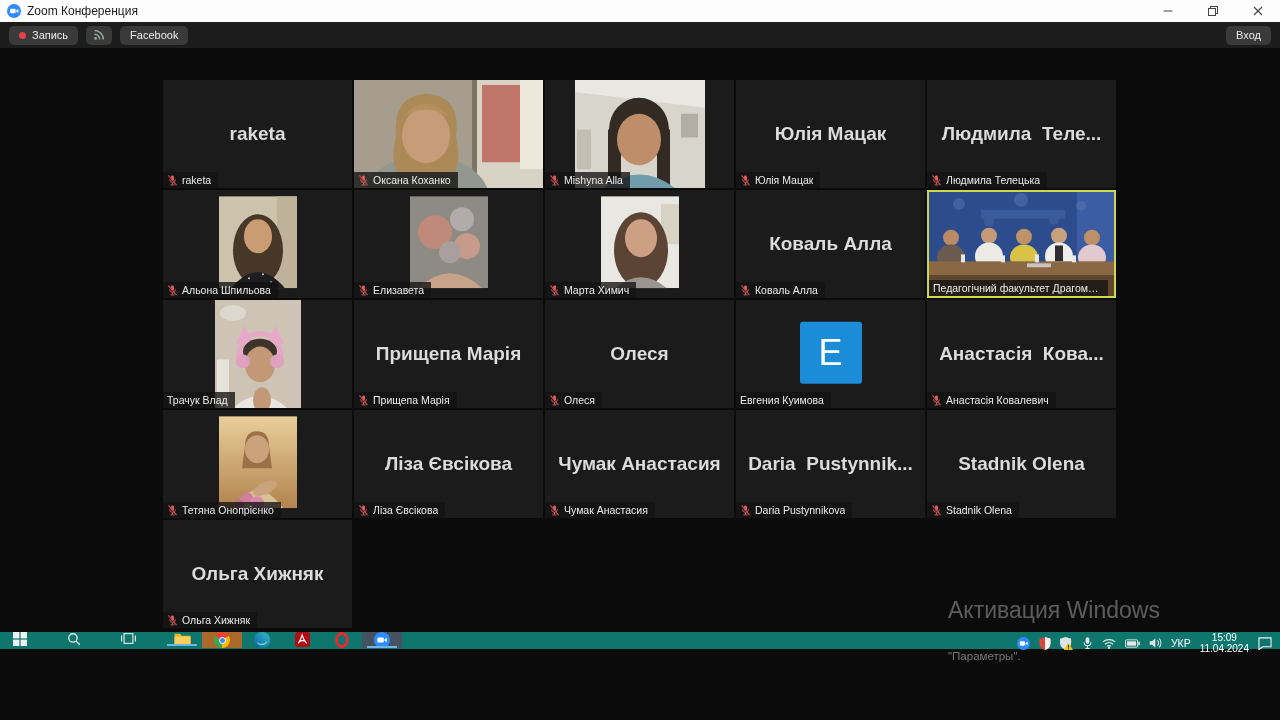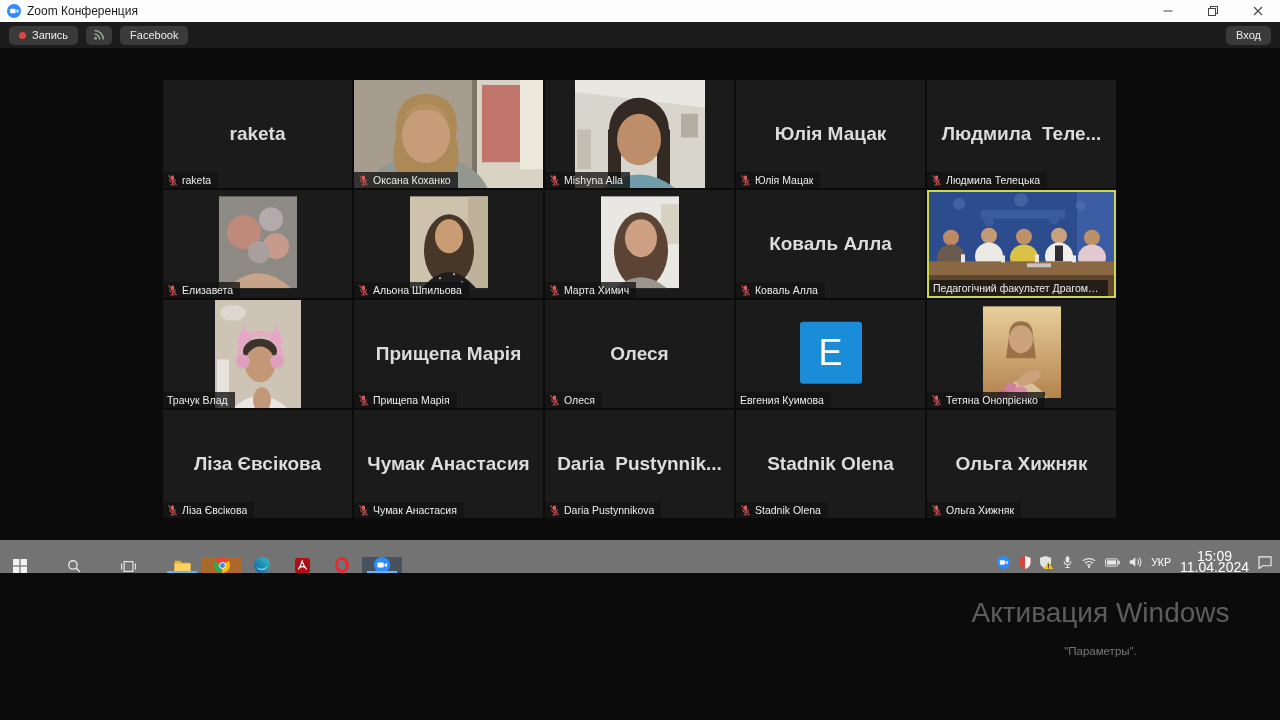--- a/index.html
+++ b/index.html
@@ -15,50 +15,50 @@
   .win-btn { width:45px; height:22px; display:flex; align-items:center; justify-content:center; }
 
   
   .toolbar { height:26px; background:#1c1c1c; display:flex; align-items:center; padding:0 9px; gap:8px; }
   .tb-btn { background:#3a3a3a; border:none; border-radius:5px; height:19px; display:flex; align-items:center; gap:6px; padding:0 10px; color:#ececec; font-size:11px; font-family:inherit; cursor:default; }
   .tb-btn.square { padding:0 7px; }
   .rec-dot { width:7px; height:7px; border-radius:50%; background:#e04343; }
   .tb-spacer { flex:1; }
 
   
-  .stage { position:relative; height:492px; background:#0b0b0b;text-align:center; }
+  .stage { position:relative; height:584px; background:#0b0b0b; }
   .grid { position:absolute; left:163px; top:32px; display:grid; grid-template-columns:repeat(5,189px); grid-auto-rows:108px; gap:2px; }
   .tile { position:relative; background:#1b1b1b; overflow:hidden; }
   .tile.active { border:2px solid #ccd94e; }
   .center-name { position:absolute; inset:0; display:flex; align-items:center; justify-content:center; font-size:19px; font-weight:bold; color:#dcdcdc; white-space:pre; }
   .cam-off { position:absolute; inset:0; display:flex; align-items:center; justify-content:center; }
   .letter-avatar { position:absolute; left:50%; top:50%; transform:translate(-50%,-52%); width:62px; height:62px; border-radius:3px; display:flex; align-items:center; justify-content:center; color:#fff; font-size:36px; font-weight:normal; }
   .avatar-box { position:absolute; left:50%; top:50%; transform:translate(-50%,-52%); width:78px; height:92px; overflow:hidden; }
   .video-full { position:absolute; inset:0; }
   .video-portrait { position:absolute; top:0; bottom:0; left:50%; transform:translateX(-50%); }
   .avatar-box svg, .video-full svg, .video-portrait svg { display:block; width:100%; height:100%; }
   .tile-label { position:absolute; left:0; bottom:0; max-width:97%; display:flex; align-items:center; gap:4px; background:rgba(18,18,18,0.78); padding:2px 7px 2px 4px; }
   .tile-label .txt { font-size:10.5px; color:#ececec; white-space:nowrap; overflow:hidden; text-overflow:ellipsis; }
   .tile-label svg { flex:0 0 auto; }
 
   
   .watermark { position:absolute; left:948px; top:549px; width:305px; pointer-events:none; }
-  .wm-title { font-size:28px; color:rgba(160,160,160,0.55); margin-bottom:14px; }
+  .wm-title { font-size:23px; color:rgba(160,160,160,0.55); margin-bottom:24px; }
   .wm-body { font-size:11.5px; line-height:1.55; color:rgba(205,205,205,0.55); }
 
   
-  .taskbar { height:33px; background:#737373; display:flex; align-items:flex-end; }
+  .taskbar { height:17px; background:#0f766e; display:flex; align-items:flex-start; }
   .tk-btn { width:40px; display:flex; align-items:center; justify-content:center; position:relative; }
   .tk-btn .underline { position:absolute; bottom:0; left:5px; right:5px; height:2px; background:#6fb3ea; }
   .tk-btn.chrome-active { background:#aa682a; }
   .tk-btn.zoom-active { background:#46525f; }
   .tk-gap { width:14px; }
   .tray { margin-left:auto; display:flex; align-items:center; gap:9px; padding-right:8px; color:#fff; }
   .tray-lang { font-size:10.5px; color:#fff; }
-  .tray-clock { text-align:center; font-size:14px; line-height:11px; color:#fff; }
+  .tray-clock { text-align:center; font-size:10px; line-height:11px; color:#fff; }
   .tray svg { display:block; }
 </style>
 </head>
 <body>
 
 <div class="titlebar">
   <div class="title-left">
     <span class="app-logo">
       <svg viewBox="0 0 14 14" width="14" height="14">
           <circle cx="7" cy="7" r="7" fill="#2d8cff"></circle>
@@ -197,61 +197,61 @@
             <line x1="6" y1="8.2" x2="6" y2="10.2" stroke="#e25f5f" stroke-width="1"></line>
             <line x1="3.8" y1="10.8" x2="8.2" y2="10.8" stroke="#e25f5f" stroke-width="1"></line>
             <line x1="1.6" y1="0.4" x2="10.4" y2="11" stroke="#c24848" stroke-width="1.3"></line>
           </svg>
           <span class="txt">Людмила Телецька</span>
         </div>
       </div>
       <div class="tile">
         <div class="avatar-box">
           <svg viewBox="0 0 78 92" preserveAspectRatio="none">
-            <rect width="78" height="92" fill="#8e8a84"></rect>
-            <circle cx="25" cy="36" r="17" fill="#bf8a7a"></circle>
-            <circle cx="52" cy="23" r="12" fill="#b3abab"></circle>
-            <circle cx="57" cy="50" r="13" fill="#c79a8c"></circle>
-            <circle cx="40" cy="56" r="11" fill="#a89f9e"></circle>
-            <path d="M8 92 Q40 62 72 92 Z" fill="#c7a38a"></path>
-          </svg>
-        </div>
-        <div class="tile-label">
-          <svg width="11" height="11" viewBox="0 0 12 12">
-            <rect x="4.4" y="0.6" width="3.2" height="5.6" rx="1.6" fill="#e25f5f"></rect>
-            <path d="M2.8 4.8 a3.2 3.2 0 0 0 6.4 0" fill="none" stroke="#e25f5f" stroke-width="1"></path>
-            <line x1="6" y1="8.2" x2="6" y2="10.2" stroke="#e25f5f" stroke-width="1"></line>
-            <line x1="3.8" y1="10.8" x2="8.2" y2="10.8" stroke="#e25f5f" stroke-width="1"></line>
-            <line x1="1.6" y1="0.4" x2="10.4" y2="11" stroke="#c24848" stroke-width="1.3"></line>
-          </svg>
-          <span class="txt">Елизавета</span>
-        </div>
-      </div>
-      <div class="tile">
-        <div class="avatar-box">
-          <svg viewBox="0 0 78 92" preserveAspectRatio="none">
             <rect width="78" height="92" fill="#cdc2ab"></rect>
             <rect x="58" width="20" height="92" fill="#bfb29a"></rect>
             <ellipse cx="39" cy="54" rx="25" ry="36" fill="#473729"></ellipse>
             <ellipse cx="39" cy="40" rx="14" ry="17" fill="#c99c74"></ellipse>
             <path d="M12 92 Q39 60 66 92 Z" fill="#201d20"></path>
             <circle cx="30" cy="82" r="1" fill="#cfcfcf"></circle>
             <circle cx="44" cy="78" r="1" fill="#cfcfcf"></circle>
             <circle cx="52" cy="86" r="1" fill="#cfcfcf"></circle>
           </svg>
         </div>
         <div class="tile-label">
           <svg width="11" height="11" viewBox="0 0 12 12">
             <rect x="4.4" y="0.6" width="3.2" height="5.6" rx="1.6" fill="#e25f5f"></rect>
             <path d="M2.8 4.8 a3.2 3.2 0 0 0 6.4 0" fill="none" stroke="#e25f5f" stroke-width="1"></path>
             <line x1="6" y1="8.2" x2="6" y2="10.2" stroke="#e25f5f" stroke-width="1"></line>
             <line x1="3.8" y1="10.8" x2="8.2" y2="10.8" stroke="#e25f5f" stroke-width="1"></line>
             <line x1="1.6" y1="0.4" x2="10.4" y2="11" stroke="#c24848" stroke-width="1.3"></line>
           </svg>
           <span class="txt">Альона Шпильова</span>
+        </div>
+      </div>
+      <div class="tile">
+        <div class="avatar-box">
+          <svg viewBox="0 0 78 92" preserveAspectRatio="none">
+            <rect width="78" height="92" fill="#8e8a84"></rect>
+            <circle cx="25" cy="36" r="17" fill="#bf8a7a"></circle>
+            <circle cx="52" cy="23" r="12" fill="#b3abab"></circle>
+            <circle cx="57" cy="50" r="13" fill="#c79a8c"></circle>
+            <circle cx="40" cy="56" r="11" fill="#a89f9e"></circle>
+            <path d="M8 92 Q40 62 72 92 Z" fill="#c7a38a"></path>
+          </svg>
+        </div>
+        <div class="tile-label">
+          <svg width="11" height="11" viewBox="0 0 12 12">
+            <rect x="4.4" y="0.6" width="3.2" height="5.6" rx="1.6" fill="#e25f5f"></rect>
+            <path d="M2.8 4.8 a3.2 3.2 0 0 0 6.4 0" fill="none" stroke="#e25f5f" stroke-width="1"></path>
+            <line x1="6" y1="8.2" x2="6" y2="10.2" stroke="#e25f5f" stroke-width="1"></line>
+            <line x1="3.8" y1="10.8" x2="8.2" y2="10.8" stroke="#e25f5f" stroke-width="1"></line>
+            <line x1="1.6" y1="0.4" x2="10.4" y2="11" stroke="#c24848" stroke-width="1.3"></line>
+          </svg>
+          <span class="txt">Елизавета</span>
         </div>
       </div>
       <div class="tile">
         <div class="avatar-box">
           <svg viewBox="0 0 78 92" preserveAspectRatio="none">
             <rect width="78" height="92" fill="#e9e7e2"></rect>
             <rect x="60" y="8" width="18" height="40" fill="#d8d2c4"></rect>
             <ellipse cx="40" cy="54" rx="27" ry="38" fill="#5b4433"></ellipse>
             <ellipse cx="40" cy="42" rx="16" ry="19" fill="#cda083"></ellipse>
             <path d="M14 92 Q40 70 66 92 Z" fill="#9b958f"></path>
@@ -363,20 +363,33 @@
           <span class="txt">Олеся</span>
         </div>
       </div>
       <div class="tile">
         <div class="letter-avatar" style="background:#1a8cd8">E</div>
         <div class="tile-label">
           <span class="txt">Евгения Куимова</span>
         </div>
       </div>
       <div class="tile">
+        <div class="center-name">Анастасія  Кова...</div>
+        <div class="tile-label">
+          <svg width="11" height="11" viewBox="0 0 12 12">
+            <rect x="4.4" y="0.6" width="3.2" height="5.6" rx="1.6" fill="#e25f5f"></rect>
+            <path d="M2.8 4.8 a3.2 3.2 0 0 0 6.4 0" fill="none" stroke="#e25f5f" stroke-width="1"></path>
+            <line x1="6" y1="8.2" x2="6" y2="10.2" stroke="#e25f5f" stroke-width="1"></line>
+            <line x1="3.8" y1="10.8" x2="8.2" y2="10.8" stroke="#e25f5f" stroke-width="1"></line>
+            <line x1="1.6" y1="0.4" x2="10.4" y2="11" stroke="#c24848" stroke-width="1.3"></line>
+          </svg>
+          <span class="txt">Анастасія Ковалевич</span>
+        </div>
+      </div>
+      <div class="tile">
         <div class="avatar-box">
           <svg viewBox="0 0 78 92" preserveAspectRatio="none">
             <defs>
               <linearGradient id="tg" x1="0" y1="0" x2="0" y2="1">
                 <stop offset="0" stop-color="#e8cf9a"></stop>
                 <stop offset="1" stop-color="#b3834e"></stop>
               </linearGradient>
             </defs>
             <rect width="78" height="92" fill="url(#tg)"></rect>
             <path d="M26 30 Q26 15 38 15 Q50 15 50 30 L53 52 L23 52 Z" fill="#9c7148"></path>

